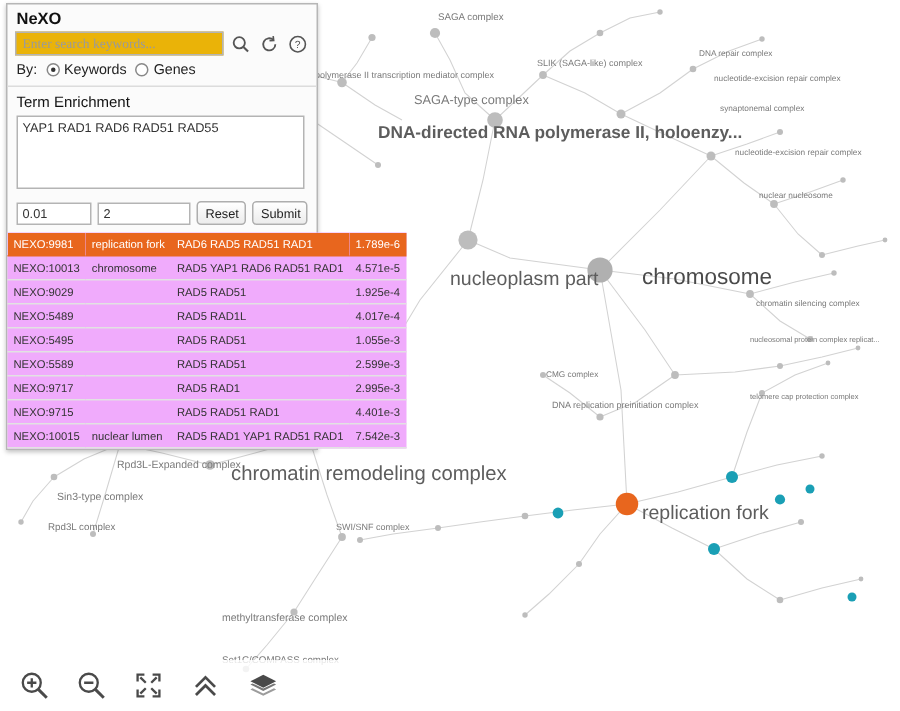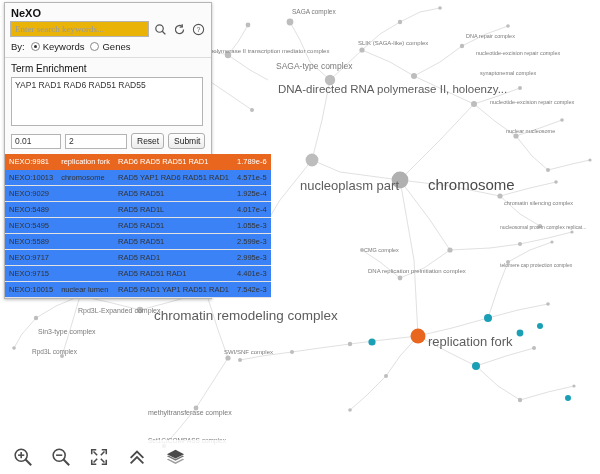--- a/index.html
+++ b/index.html
@@ -169,21 +169,21 @@
     color: #222;
     cursor: pointer;
     padding: 0 5px;
     font-family: "Liberation Sans", sans-serif;
   }
   
   #results-table {
     width: 100%;
     border-collapse: collapse;
     font-size: 7.5px;
-    background: #3b82f6;
+    background: #f0abfc;
   }
   #results-table td {
     padding: 3px 4px;
     border-bottom: 1px solid #e2e2e2;
     color: #333;
     white-space: nowrap;
     overflow: hidden;
   }
   #results-table tr.selected td {
     background: #e8661e;
@@ -364,21 +364,21 @@
   </svg>
 
   <div id="graph-labels">
       <div class="graph-label " style="left: 292px; top: 8px; font-size: 6.5px;">SAGA complex</div>
       <div class="graph-label " style="left: 358px; top: 40px; font-size: 6px;">SLIK (SAGA-like) complex</div>
       <div class="graph-label " style="left: 196px; top: 48px; font-size: 6px;">RNA polymerase II transcription mediator complex</div>
       <div class="graph-label " style="left: 466px; top: 33px; font-size: 5.5px;">DNA repair complex</div>
       <div class="graph-label " style="left: 476px; top: 50px; font-size: 5.5px;">nucleotide-excision repair complex</div>
       <div class="graph-label " style="left: 276px; top: 61px; font-size: 8.5px;">SAGA-type complex</div>
       <div class="graph-label " style="left: 480px; top: 70px; font-size: 5.5px;">synaptonemal complex</div>
-      <div class="graph-label big" style="left: 278px; top: 83px; font-size: 11.5px;">DNA-directed RNA polymerase II, holoenzy...</div>
+      <div class="graph-label big" style="left: 252px; top: 83px; font-size: 11.5px; font-weight: bold;">DNA-directed RNA polymerase II, holoenzy...</div>
       <div class="graph-label " style="left: 490px; top: 99px; font-size: 5.5px;">nucleotide-excision repair complex</div>
       <div class="graph-label " style="left: 506px; top: 128px; font-size: 5.5px;">nuclear nucleosome</div>
       <div class="graph-label big" style="left: 300px; top: 178px; font-size: 13px;">nucleoplasm part</div>
       <div class="graph-label huge" style="left: 428px; top: 176px; font-size: 15px;">chromosome</div>
       <div class="graph-label " style="left: 504px; top: 200px; font-size: 5.5px;">chromatin silencing complex</div>
       <div class="graph-label " style="left: 500px; top: 224px; font-size: 5px;">nucleosomal protein complex replicat...</div>
       <div class="graph-label " style="left: 132px; top: 205px; font-size: 7px;">H4/H2A histone acetyltransferase complex</div>
       <div class="graph-label big" style="left: 120px; top: 248px; font-size: 12px;">nuclear chromatin</div>
       <div class="graph-label " style="left: 364px; top: 247px; font-size: 5.5px;">CMG complex</div>
       <div class="graph-label " style="left: 368px; top: 268px; font-size: 6px;">DNA replication preinitiation complex</div>

